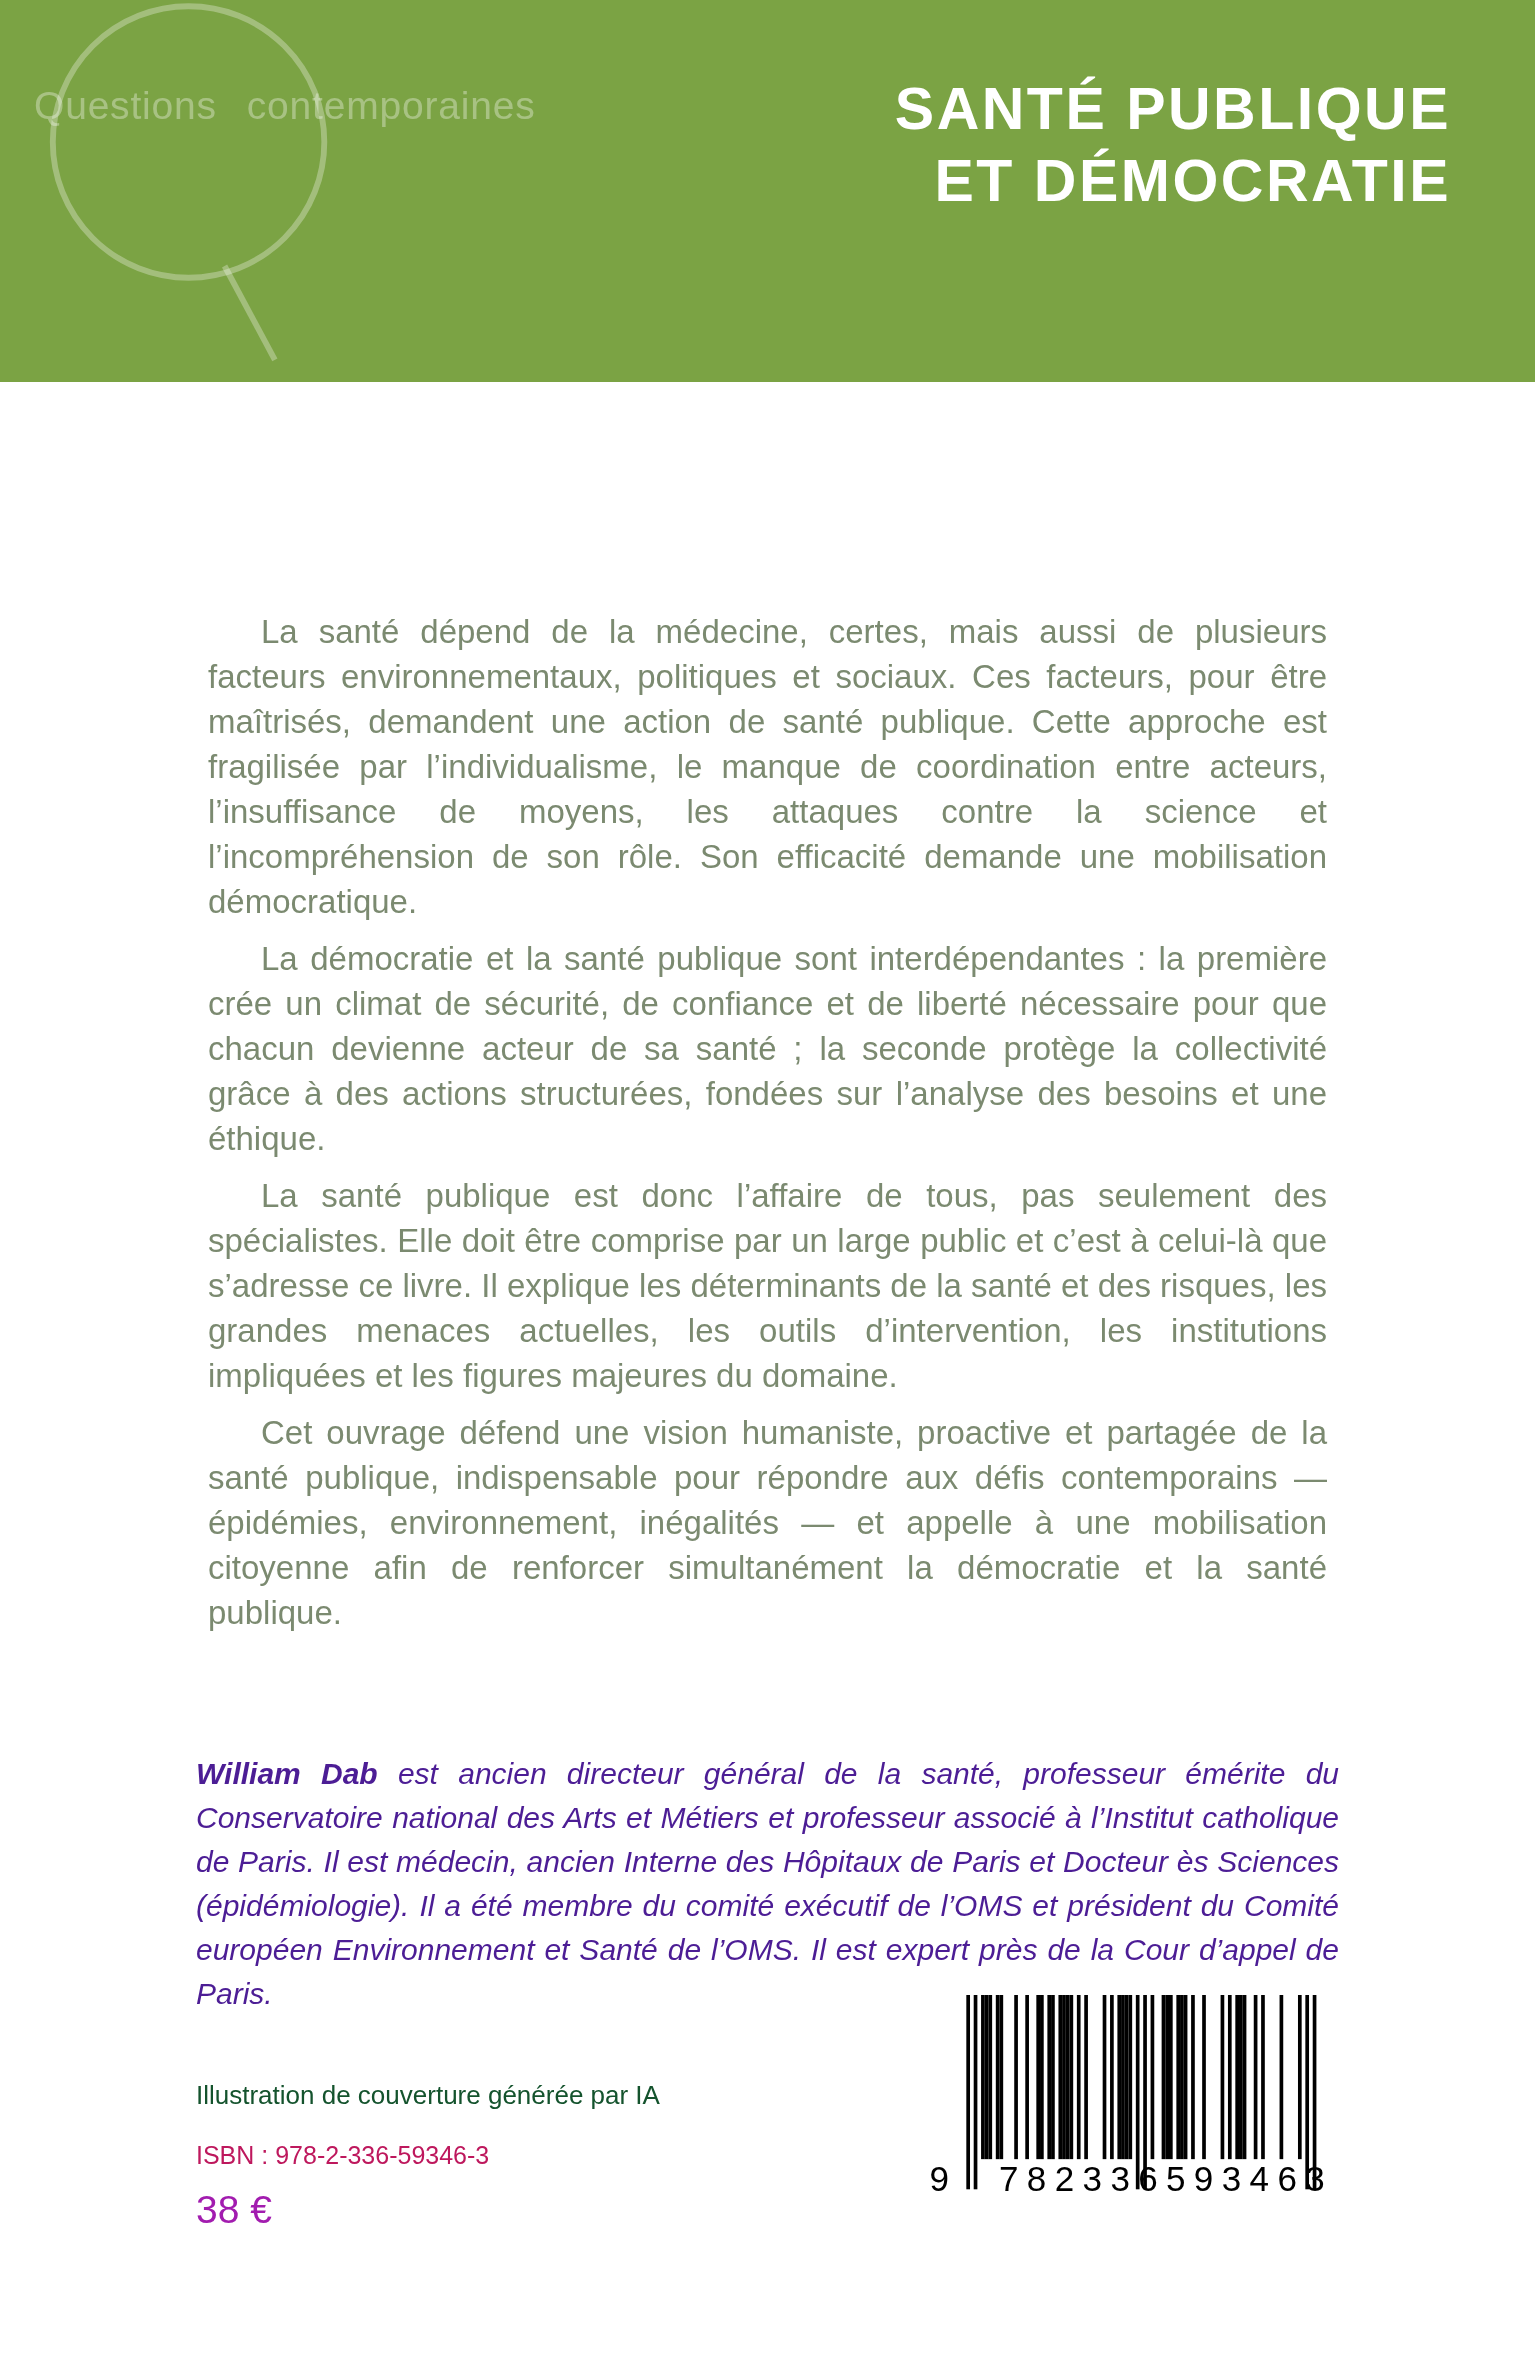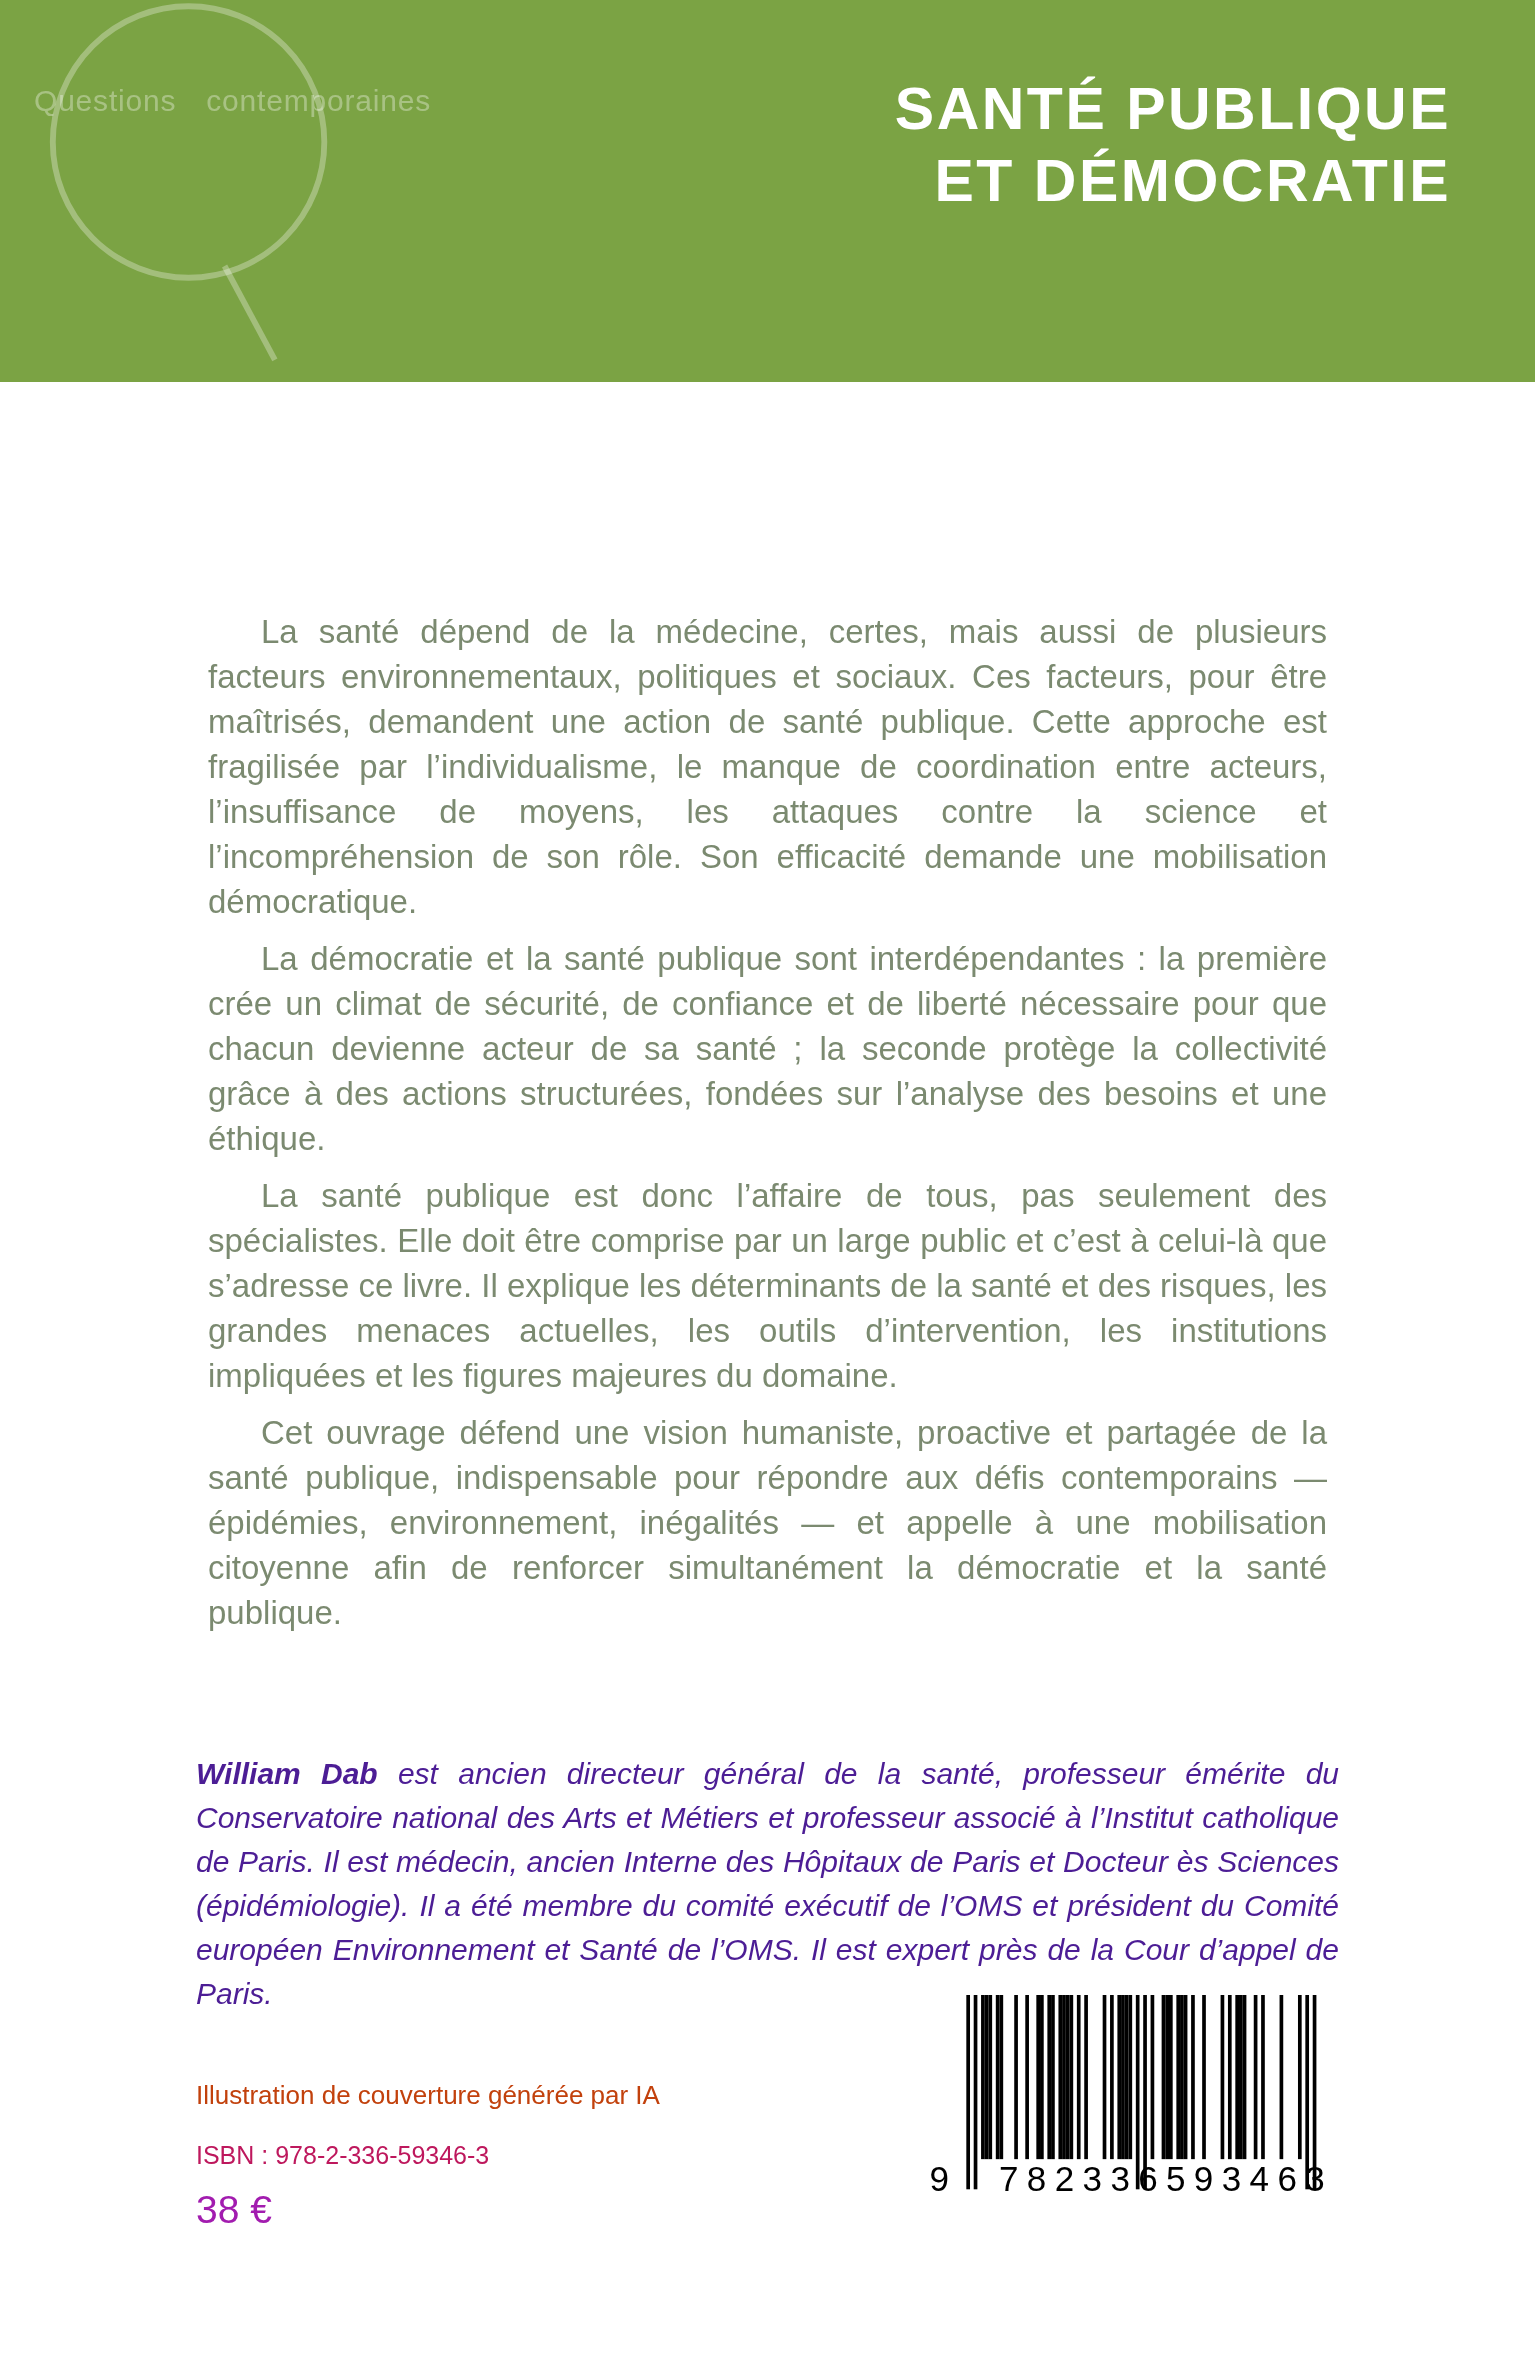--- a/index.html
+++ b/index.html
@@ -24,21 +24,21 @@
     left:8.4px;
     top:-34px;
     width:403px;
     height:419px;
     pointer-events:none;
   }
   .series-name{
     position:absolute;
     left:34px;
     top:84px;
-    font-size:30px;
+    font-size:39px;
     letter-spacing:0.8px;
     color:rgba(255,255,255,0.34);
     white-space:nowrap;
   }
   .series-name .sep{display:inline-block;width:30px;}
   .title{
     position:absolute;
     top:74px;
     right:84px;
     text-align:right;
@@ -70,21 +70,21 @@
     color:#4c1d95;
   }
   .bio .author{font-weight:bold;}
 
   
   .illustration-note{
     position:absolute;
     left:196px;
     top:2080px;
     font-size:26px;
-    color:#c2410c;
+    color:#14532d;
   }
   .isbn{
     position:absolute;
     left:196px;
     top:2141px;
     font-size:25px;
     color:#be185d;
   }
   .price{
     position:absolute;

